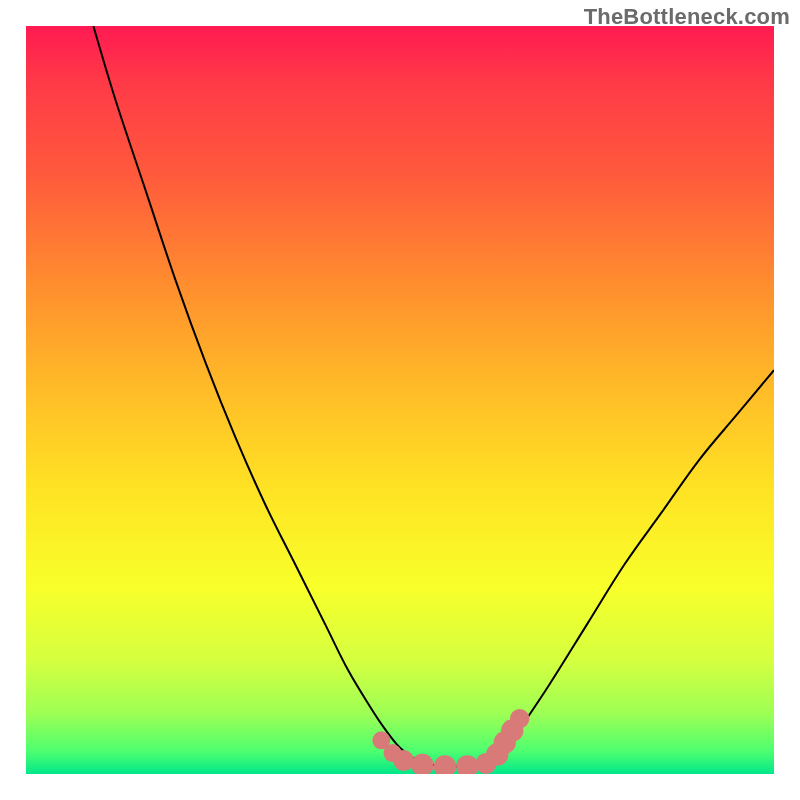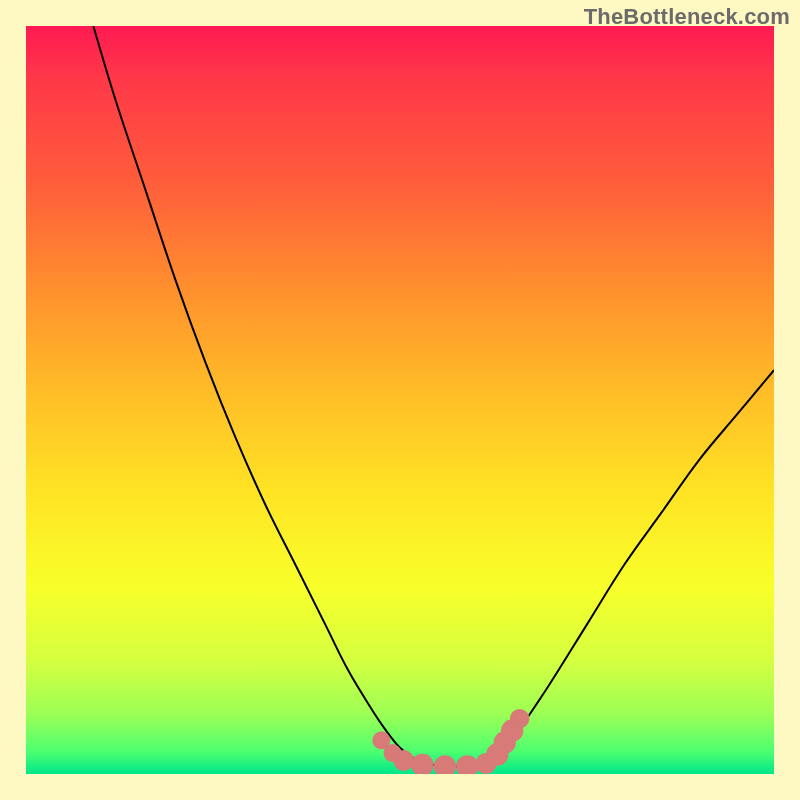--- a/index.html
+++ b/index.html
@@ -8,21 +8,21 @@
     width: 800px;
     height: 800px;
     overflow: hidden;
     background: #000;
     font-family: Arial, Helvetica, sans-serif;
   }
   .stage {
     position: relative;
     width: 800px;
     height: 800px;
-    background: #fef9c3;
+    background: #ffffff;
   }
   .plot {
     position: absolute;
     left: 26px;
     top: 26px;
     width: 748px;
     height: 748px;
     background: linear-gradient(to bottom,
       #ff1a52 0%,
       #ff3848 7%,

